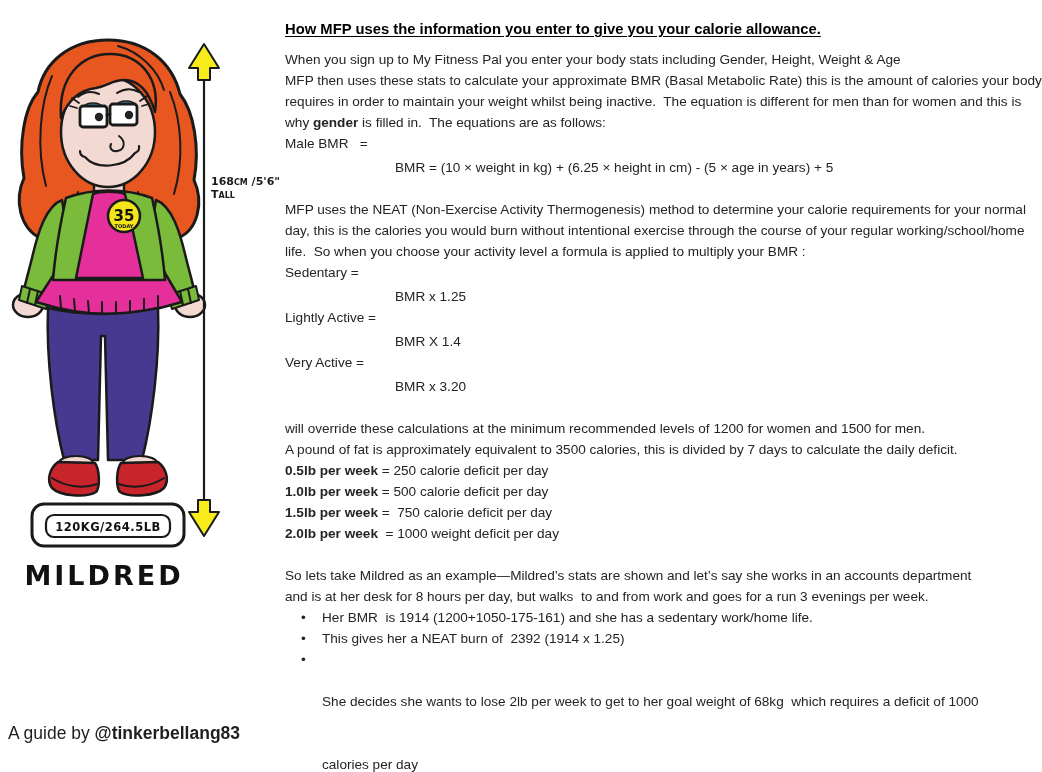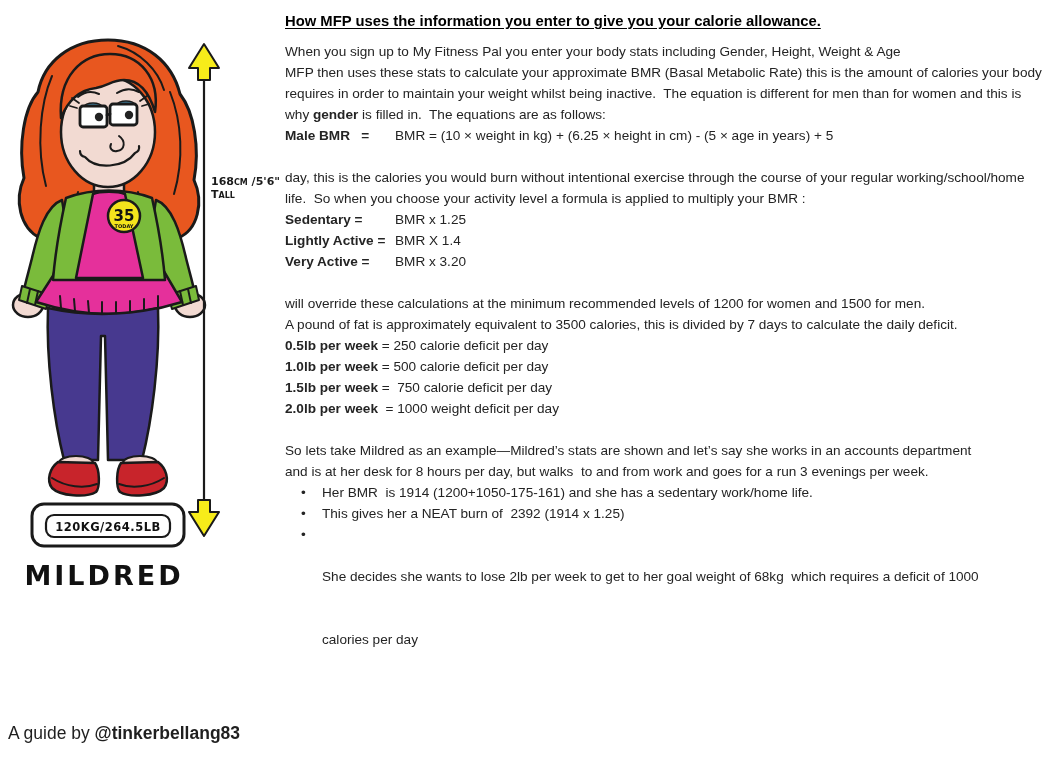--- a/index.html
+++ b/index.html
@@ -3,25 +3,25 @@
 <meta charset="utf-8">
 <style>
   html,body { margin:0; padding:0; background:#fff; }
   .canvas {
     position:relative; width:1042px; height:772px; background:#ffffff;
     font-family:"Liberation Sans", sans-serif; color:#242424; overflow:hidden;
   }
   .left-panel { position:absolute; left:0; top:0; }
   .content { position:absolute; left:285px; top:6px; width:752px; font-size:13.6px; line-height:21px; }
   .title { font-size:14.8px; line-height:22px; font-weight:bold; color:#000;
-           text-decoration:underline; text-underline-offset:2px; margin:4px 0 9px 0; white-space:pre; }
+           text-decoration:underline; text-underline-offset:2px; margin:12px 0 9px 0; white-space:pre; }
   .ln  { white-space:pre; }
   .row { display:flex; }
-  .row .lbl { width:110px; font-weight:bold; white-space:pre; flex:0 0 auto; }
-  .row .val { white-space:pre; }
+  .row .lbl { width:110px; font-weight:normal; white-space:pre; flex:0 0 auto; }
+  .row .val { white-space:pre;margin-top:24px; }
   .gap { height:21px; }
   .brow { display:flex; }
   .bdot { flex:0 0 37px; padding-left:16px; box-sizing:border-box; }
   .btxt { white-space:pre; }
   b { font-weight:bold; }
   .footer { position:absolute; left:8px; top:721px; font-size:17.5px; line-height:24px; color:#1f1f1f; white-space:pre; }
   .sc { font-variant:small-caps; }
   svg text { font-family:"DejaVu Sans", sans-serif; }
 </style>
 </head>
@@ -160,20 +160,21 @@
     <div class="ln">requires in order to maintain your weight whilst being inactive.  The equation is different for men than for women and this is</div>
     <div class="ln"><span>why </span><b>gender</b><span> is filled in.  The equations are as follows:</span></div>
 
     <div class="row">
       <span class="lbl">Male BMR   =</span>
       <span class="val">BMR = (10 × weight in kg) + (6.25 × height in cm) - (5 × age in years) + 5</span>
     </div>
 
     <div class="gap"></div>
 
+    <div class="ln">MFP uses the NEAT (Non-Exercise Activity Thermogenesis) method to determine your calorie requirements for your normal</div>
     <div class="ln">day, this is the calories you would burn without intentional exercise through the course of your regular working/school/home</div>
     <div class="ln">life.  So when you choose your activity level a formula is applied to multiply your BMR :</div>
 
     <div class="row">
       <span class="lbl">Sedentary =</span>
       <span class="val">BMR x 1.25</span>
     </div>
     <div class="row">
       <span class="lbl">Lightly Active =</span>
       <span class="val">BMR X 1.4</span>

